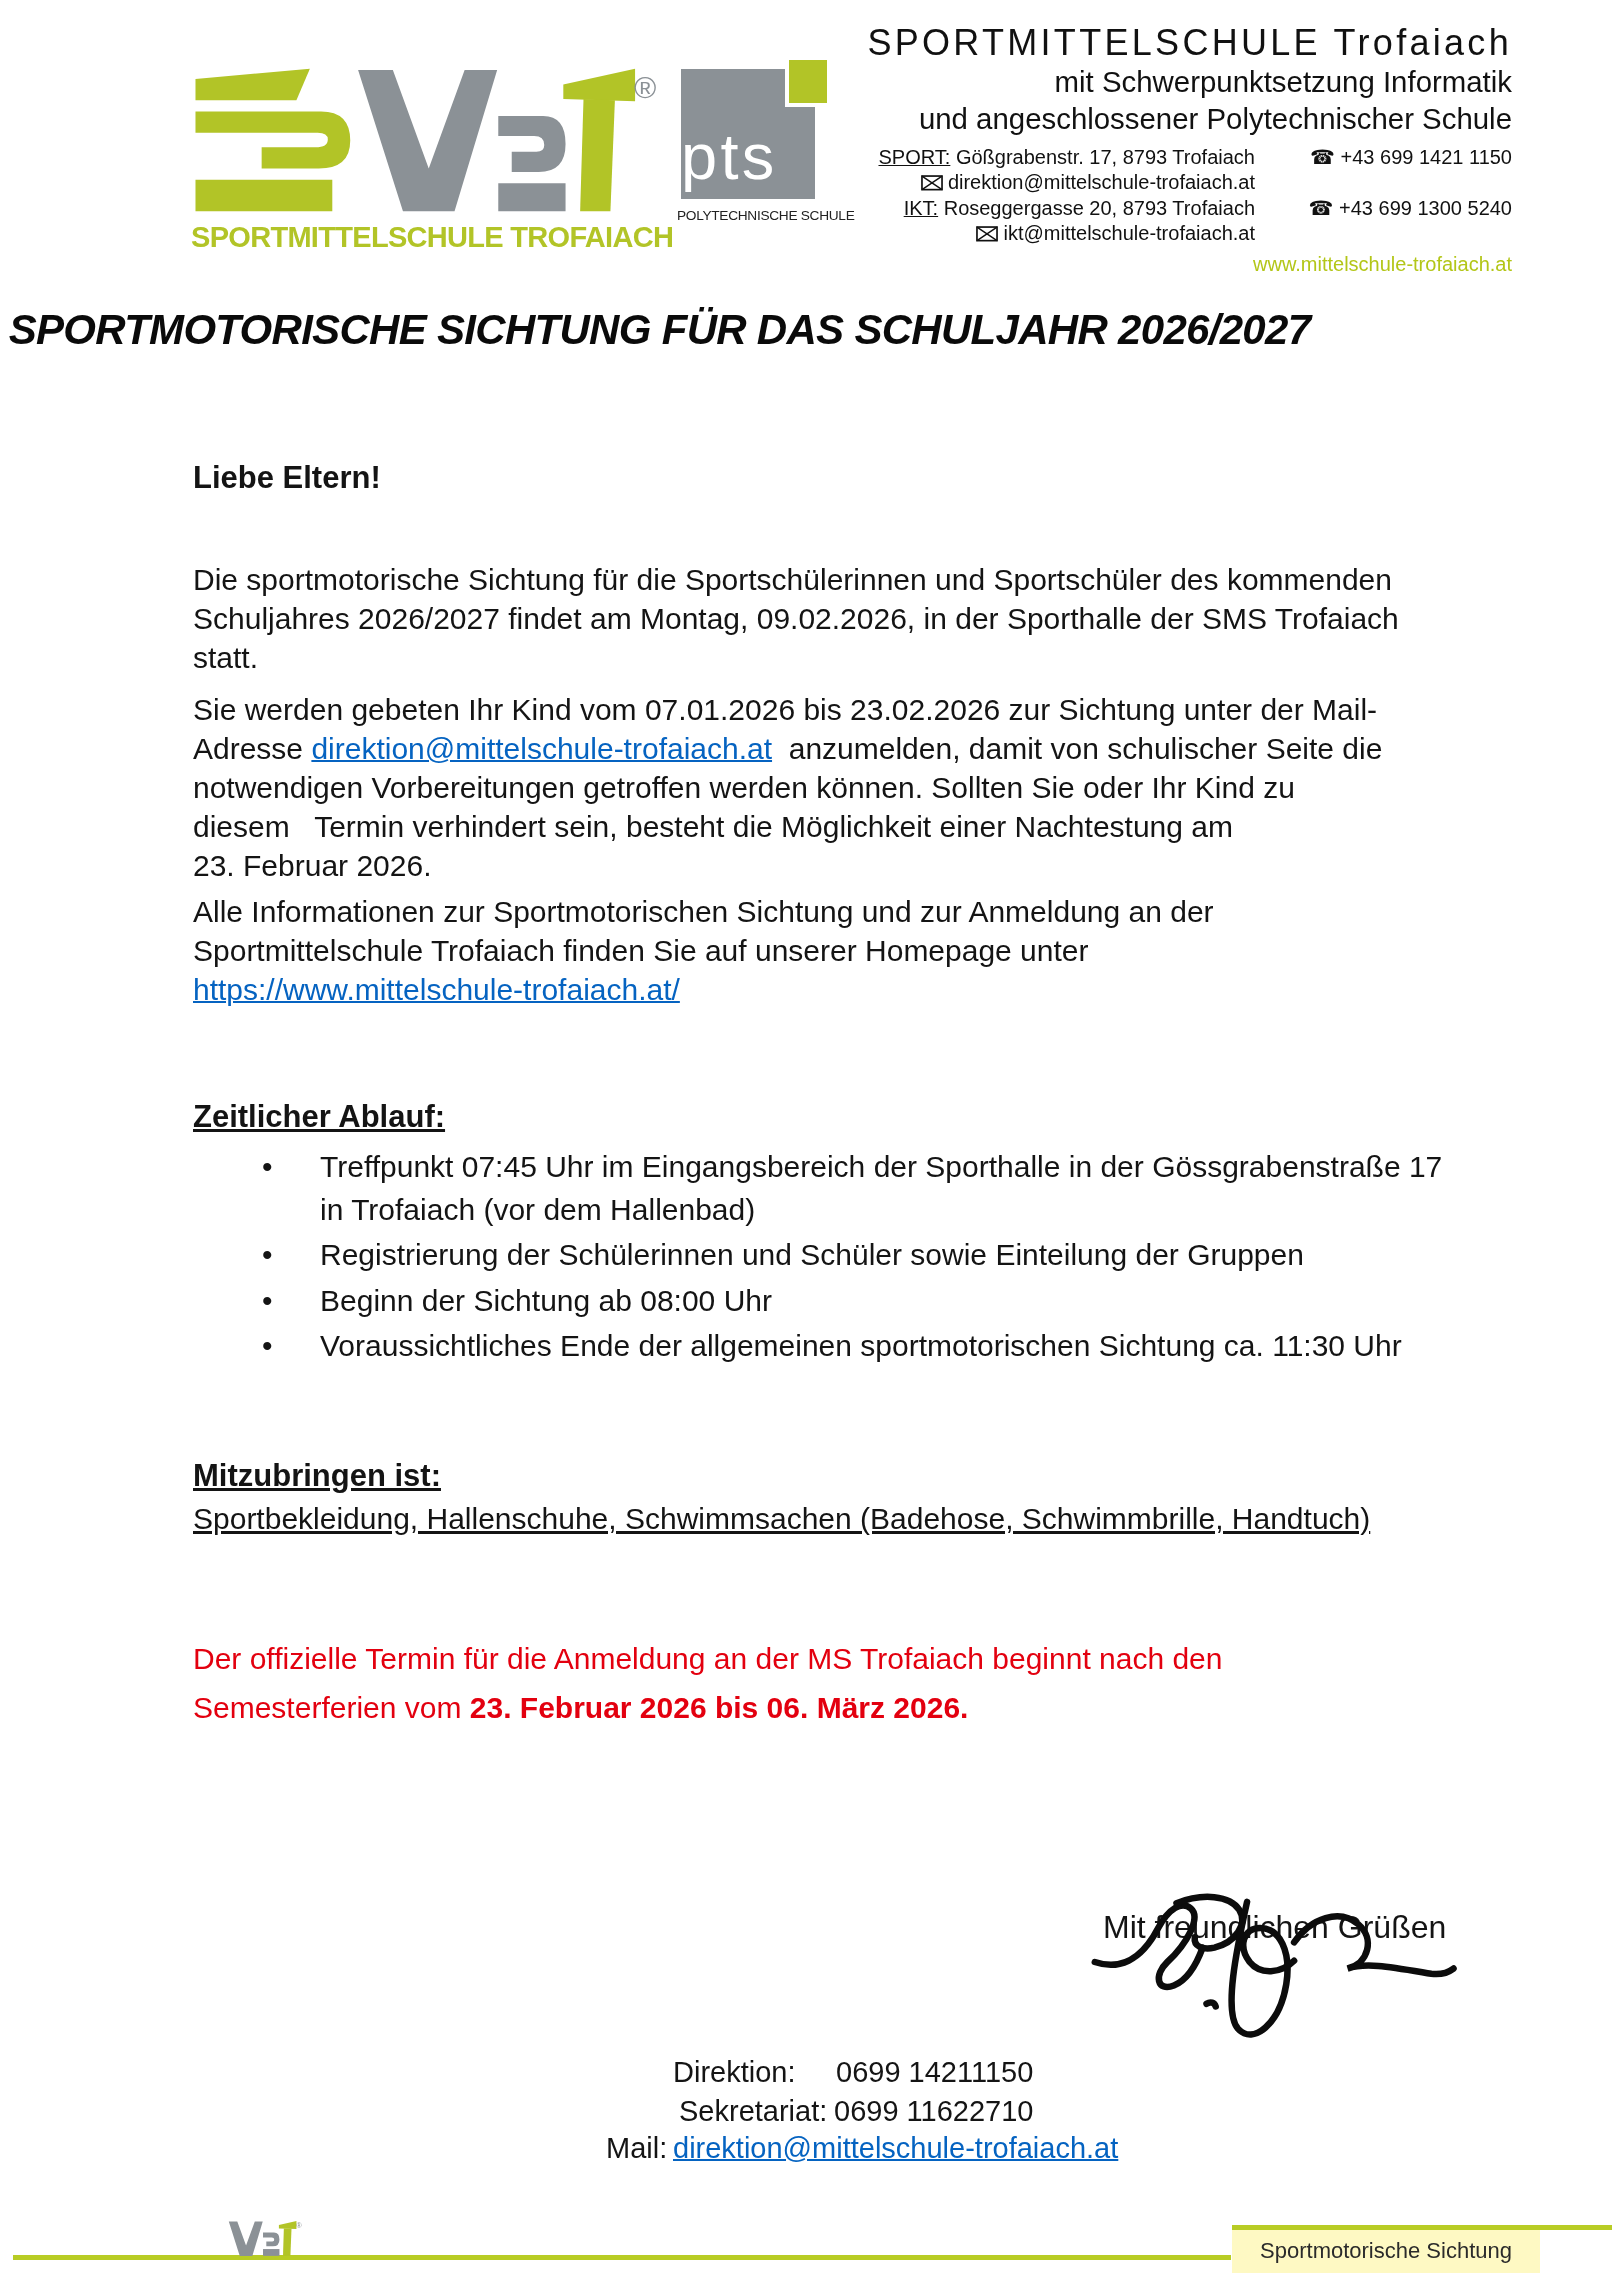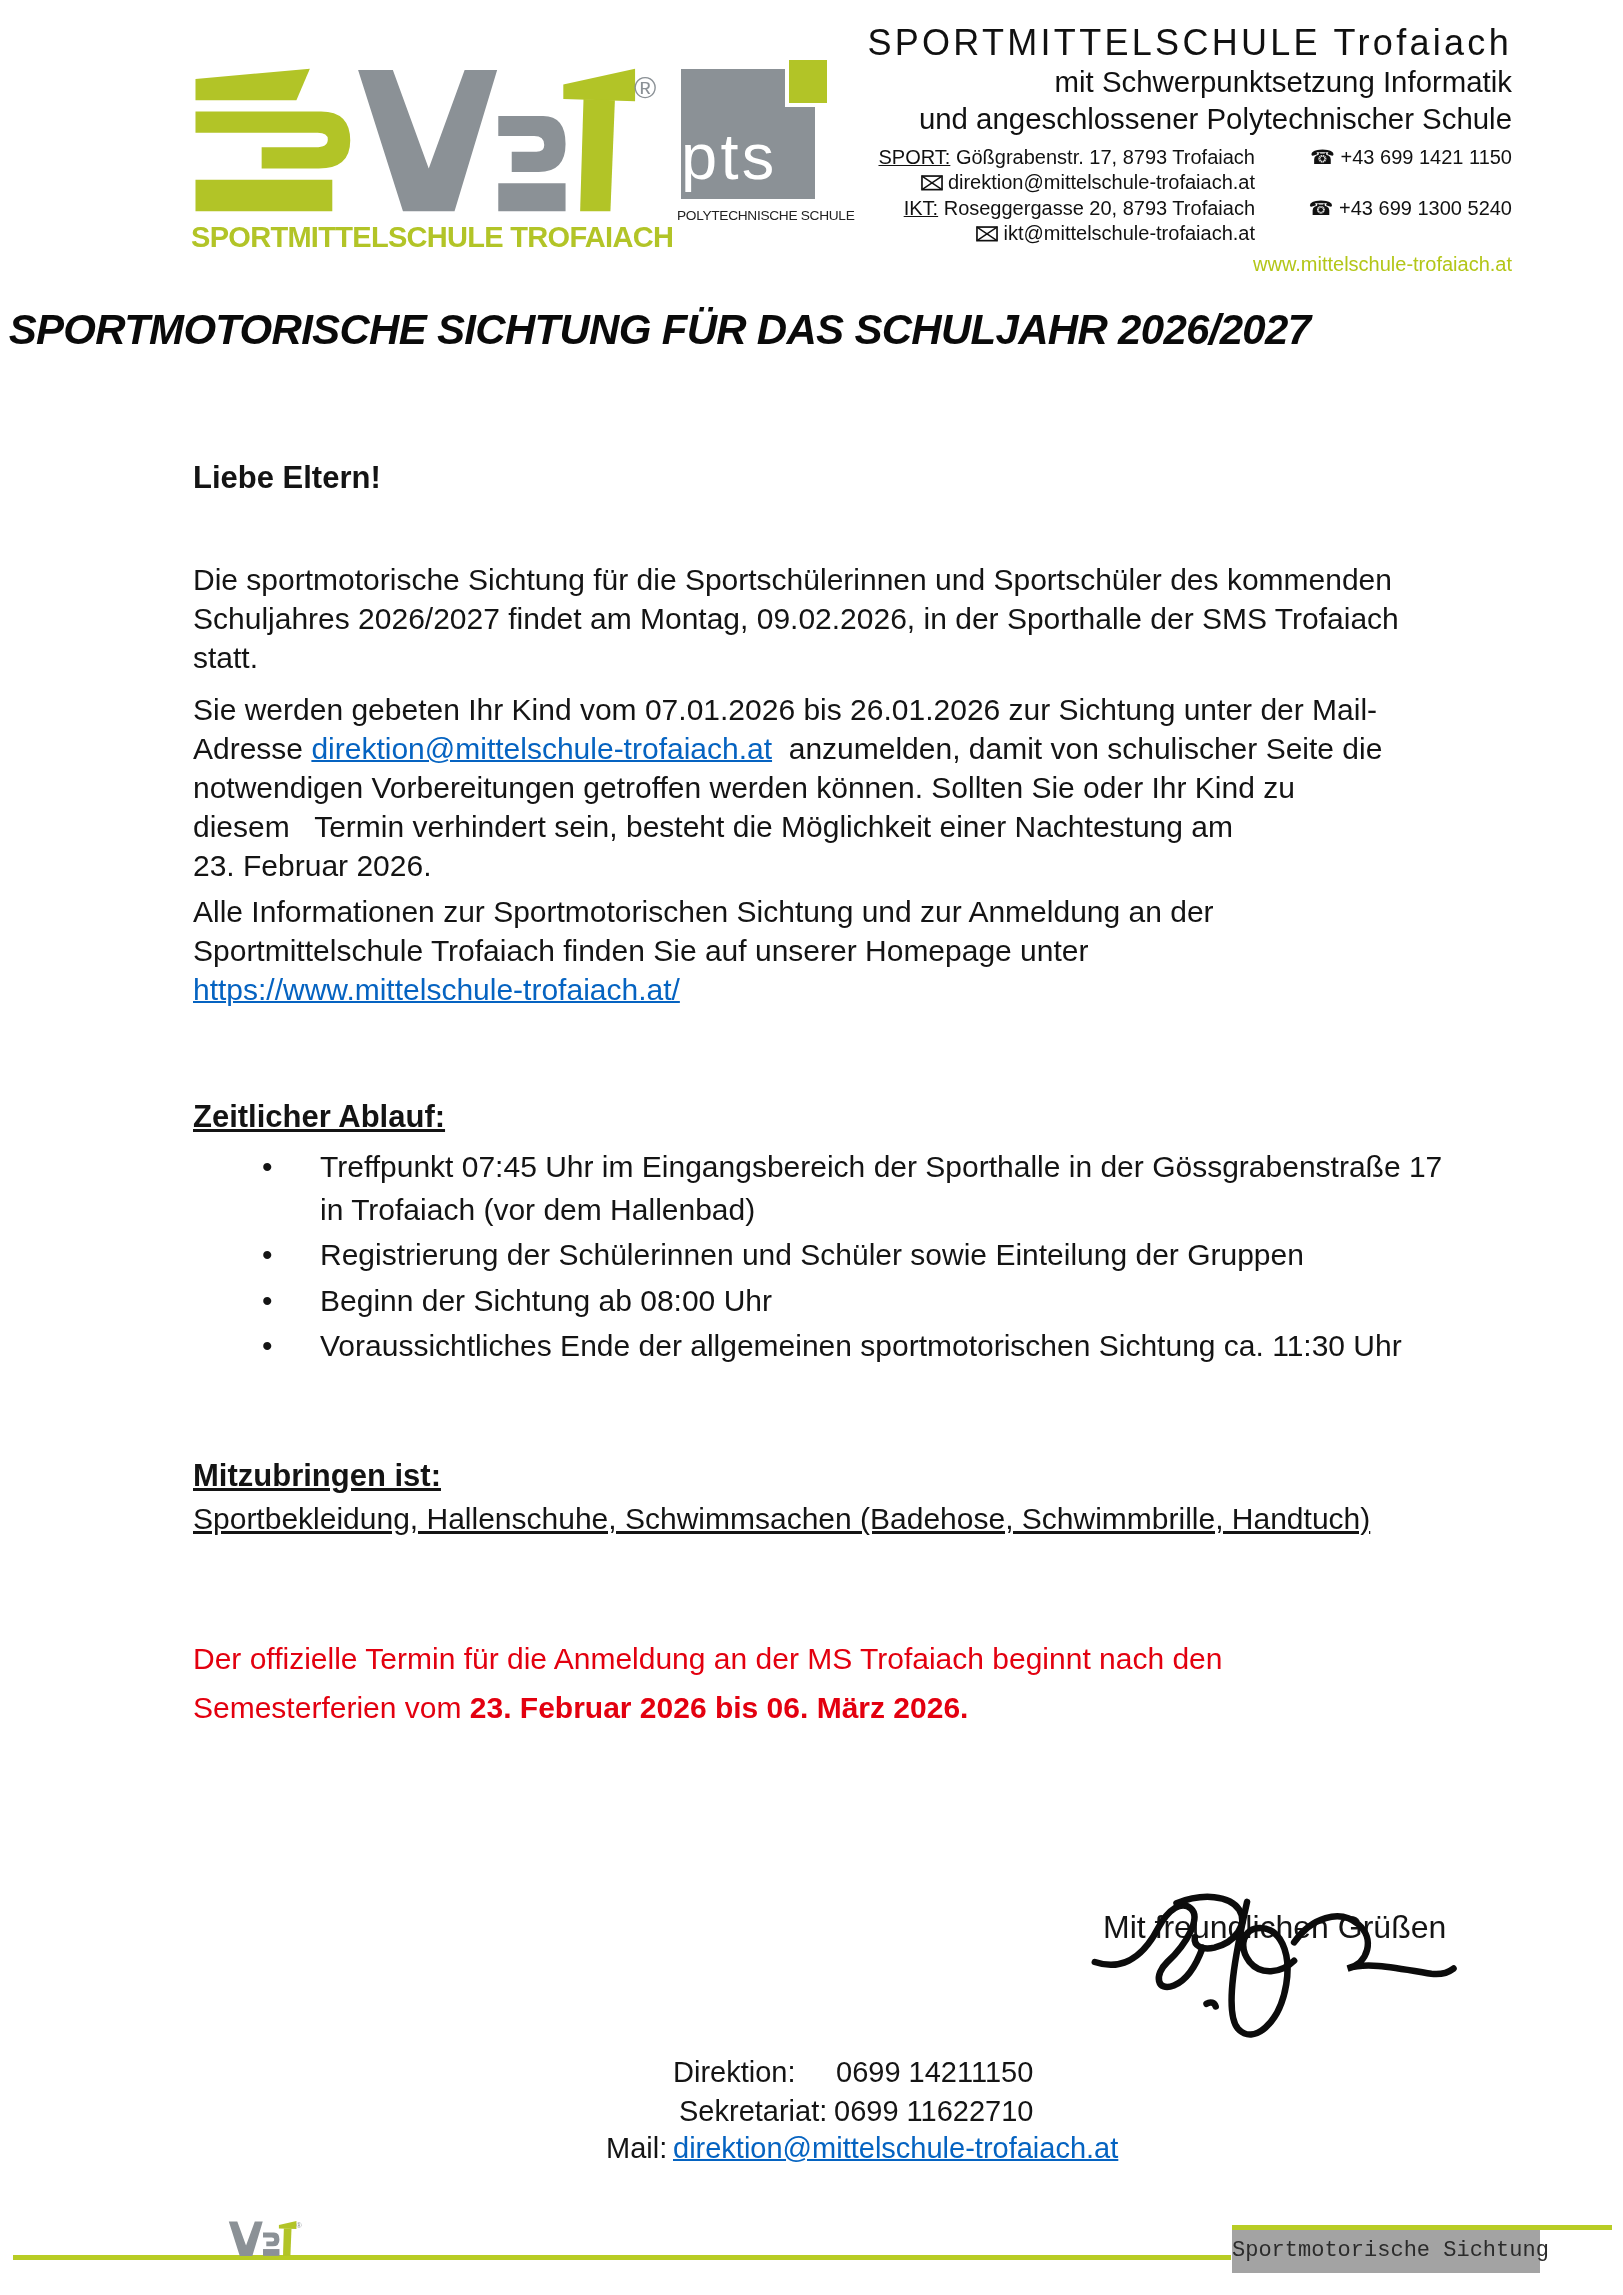--- a/index.html
+++ b/index.html
@@ -67,22 +67,22 @@
 
   
   .fc{font-size:29px;line-height:34px;white-space:pre;}
   .fc-l1l{left:673px;top:2055px;} .fc-l1v{left:836px;top:2055px;}
   .fc-l2l{left:679px;top:2094px;} .fc-l2v{left:834px;top:2094px;}
   .fc-l3l{left:606px;top:2131px;}  .fc-l3v{left:673px;top:2131px;}
 
   
   .footer-line-left{left:13px;top:2255px;width:1218px;height:5.2px;background:#b8cc24;}
   .footer-line-right{left:1539px;top:2225px;width:73px;height:5.2px;background:#b8cc24;}
-  .footer-tab{left:1232px;top:2225px;width:308px;height:43px;background:#a3a3a3;
-    border-top:5.2px solid #b8cc24;z-index:2;font-family:Liberation Mono, monospace;}
+  .footer-tab{left:1232px;top:2225px;width:308px;height:43px;background:#fef9c3;
+    border-top:5.2px solid #b8cc24;z-index:2;}
   .footer-tab-label{width:100%;text-align:center;font-size:22px;line-height:41px;
     color:#2b2b2b;white-space:pre;}
   .footer-logo{left:188px;top:2218px;}
 </style>
 </head>
 <body>
 
 <svg class="abs smst-logo" viewBox="0 0 840 270" xmlns="http://www.w3.org/2000/svg">
 
   <g fill="#b2c427">
@@ -151,21 +151,21 @@
 <div class="abs content">
   <div class="greeting">Liebe Eltern!</div>
 
   <div class="p1">
     <div class="bodyline">Die sportmotorische Sichtung für die Sportschülerinnen und Sportschüler des kommenden</div>
     <div class="bodyline">Schuljahres 2026/2027 findet am Montag, 09.02.2026, in der Sporthalle der SMS Trofaiach</div>
     <div class="bodyline">statt.</div>
   </div>
 
   <div class="p2">
-    <div class="bodyline">Sie werden gebeten Ihr Kind vom 07.01.2026 bis 26.01.2026 zur Sichtung unter der Mail-</div>
+    <div class="bodyline">Sie werden gebeten Ihr Kind vom 07.01.2026 bis 23.02.2026 zur Sichtung unter der Mail-</div>
     <div class="bodyline"><span>Adresse </span><span class="link">direktion@mittelschule-trofaiach.at</span><span>  anzumelden, damit von schulischer Seite die</span></div>
     <div class="bodyline">notwendigen Vorbereitungen getroffen werden können. Sollten Sie oder Ihr Kind zu</div>
     <div class="bodyline">diesem   Termin verhindert sein, besteht die Möglichkeit einer Nachtestung am</div>
     <div class="bodyline">23. Februar 2026.</div>
   </div>
 
   <div class="p3">
     <div class="bodyline">Alle Informationen zur Sportmotorischen Sichtung und zur Anmeldung an der</div>
     <div class="bodyline">Sportmittelschule Trofaiach finden Sie auf unserer Homepage unter</div>
     <div class="bodyline"><span class="link">https://www.mittelschule-trofaiach.at/</span></div>

